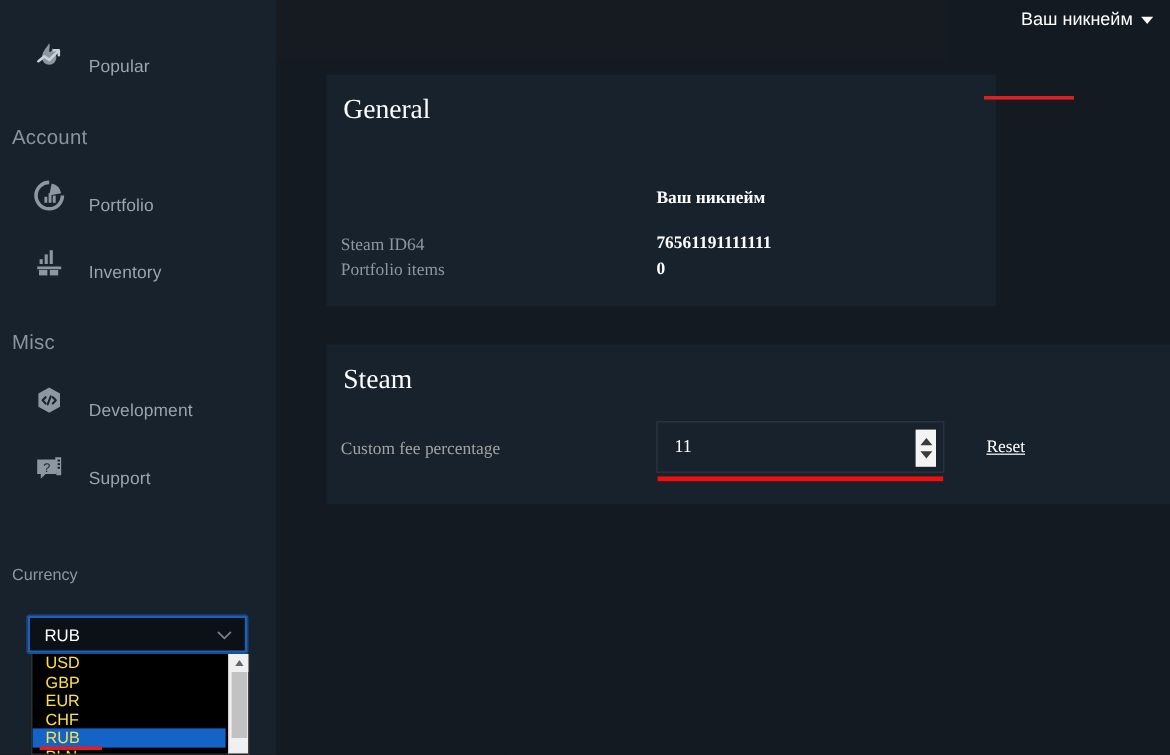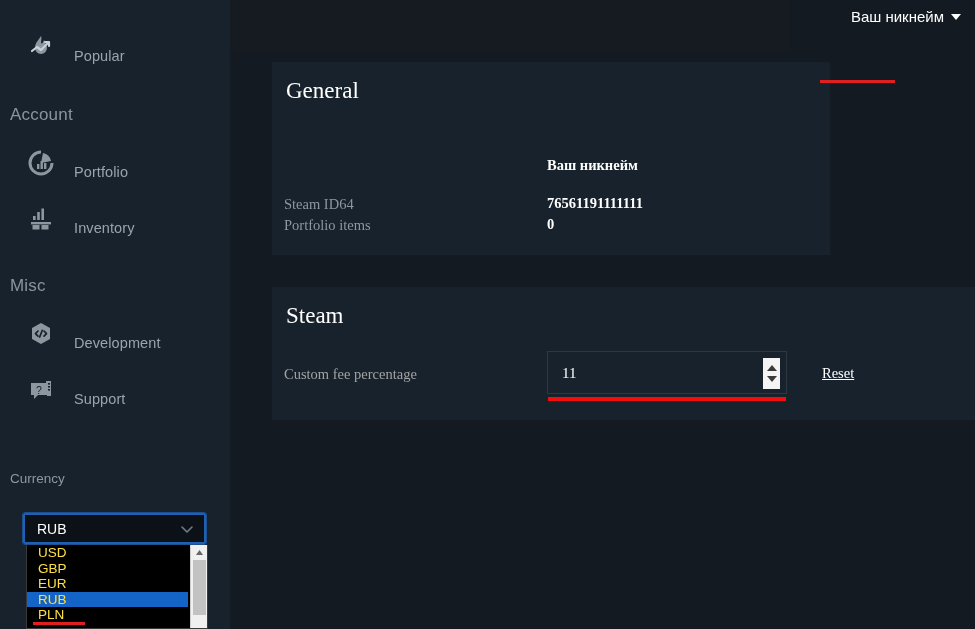--- a/index.html
+++ b/index.html
@@ -320,20 +320,21 @@
         <svg width="14" height="14" viewBox="0 0 14 14">
           <path d="M2 5 L7 10 L12 5" stroke="#6f7d8a" stroke-width="1.6" fill="none" stroke-linecap="round" stroke-linejoin="round"></path>
         </svg>
       </span>
     </div>
 
     <div id="currency-list">
       <div class="cur-option">USD</div>
       <div class="cur-option">GBP</div>
       <div class="cur-option">EUR</div>
+      <div class="cur-option">CHF</div>
       <div class="cur-option selected">RUB</div>
       <div class="cur-option">PLN</div>
 
       <div id="cur-scrollbar">
         <div id="cur-scroll-up">
           <svg width="9" height="7" viewBox="0 0 9 7">
               <path d="M4.5 1 L8 6 L1 6 Z" fill="#666"></path>
             </svg>
         </div>
         <div id="cur-scroll-thumb"></div>

